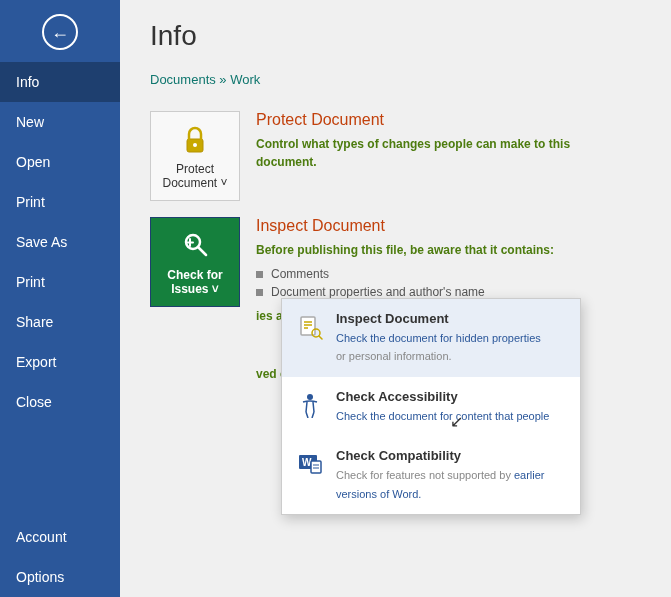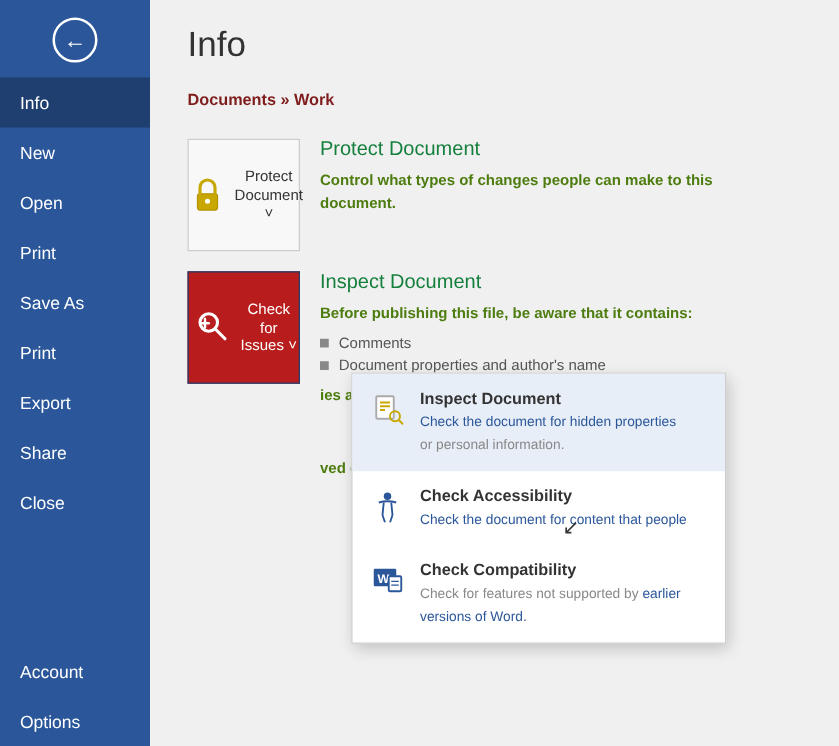--- a/index.html
+++ b/index.html
@@ -51,23 +51,22 @@
       margin-bottom: 20px;
     }
     .doc-title {
       font-size: 20px;
       color: #2b579a;
       font-weight: 400;
       margin-bottom: 4px;
     }
     .breadcrumb {
       font-size: 13px;
-      color: #7f1d1d;
+      color: #0f766e;
       margin-bottom: 24px;
-      font-weight: bold;
     }
 
     .info-sections {
       display: flex;
       flex-direction: column;
       gap: 16px;
     }
 
     .info-card {
       display: flex;
@@ -75,49 +74,50 @@
       gap: 16px;
       position: relative;
     }
 
     .card-icon {
       width: 90px;
       height: 90px;
       background: #f8f8f8;
       border: 1px solid #ccc;
       display: flex;
-      flex-direction: row;
+      flex-direction: column;
       align-items: center;
       justify-content: center;
       flex-shrink: 0;
       cursor: pointer;
       font-size: 11px;
       color: #333;
       gap: 4px;
     }
     .card-icon.active-card {
-      background: #b91c1c;
+      background: #15803d;
       border-color: #1e3f6f;
       color: white;
+      font-weight: bold;
     }
     .card-icon-img {
       width: 36px; height: 36px;
       display: flex; align-items: center; justify-content: center;
       font-size: 28px;
     }
     .card-label {
       font-size: 12px;
       text-align: center;
       line-height: 1.2;
     }
 
     .card-text h3 {
       font-size: 16px;
       font-weight: 400;
-      color: #15803d;
+      color: #c2410c;
       margin-bottom: 6px;
     }
     .card-text p {
       font-size: 12px;
       color: #4d7c0f;
       max-width: 320px;
       line-height: 1.5;
       font-weight: bold;
     }
     .card-text ul {
@@ -213,24 +213,24 @@
   <div class="sidebar-item">
     <span>Print</span>
   </div>
   <div class="sidebar-item">
     <span>Save As</span>
   </div>
   <div class="sidebar-item">
     <span>Print</span>
   </div>
   <div class="sidebar-item">
+    <span>Share</span>
+  </div>
+  <div class="sidebar-item">
     <span>Export</span>
-  </div>
-  <div class="sidebar-item">
-    <span>Share</span>
   </div>
   <div class="sidebar-item">
     <span>Close</span>
   </div>
   <div class="sidebar-spacer"></div>
   <div class="sidebar-item">
     <span>Account</span>
   </div>
   <div class="sidebar-item">
     <span>Options</span>

